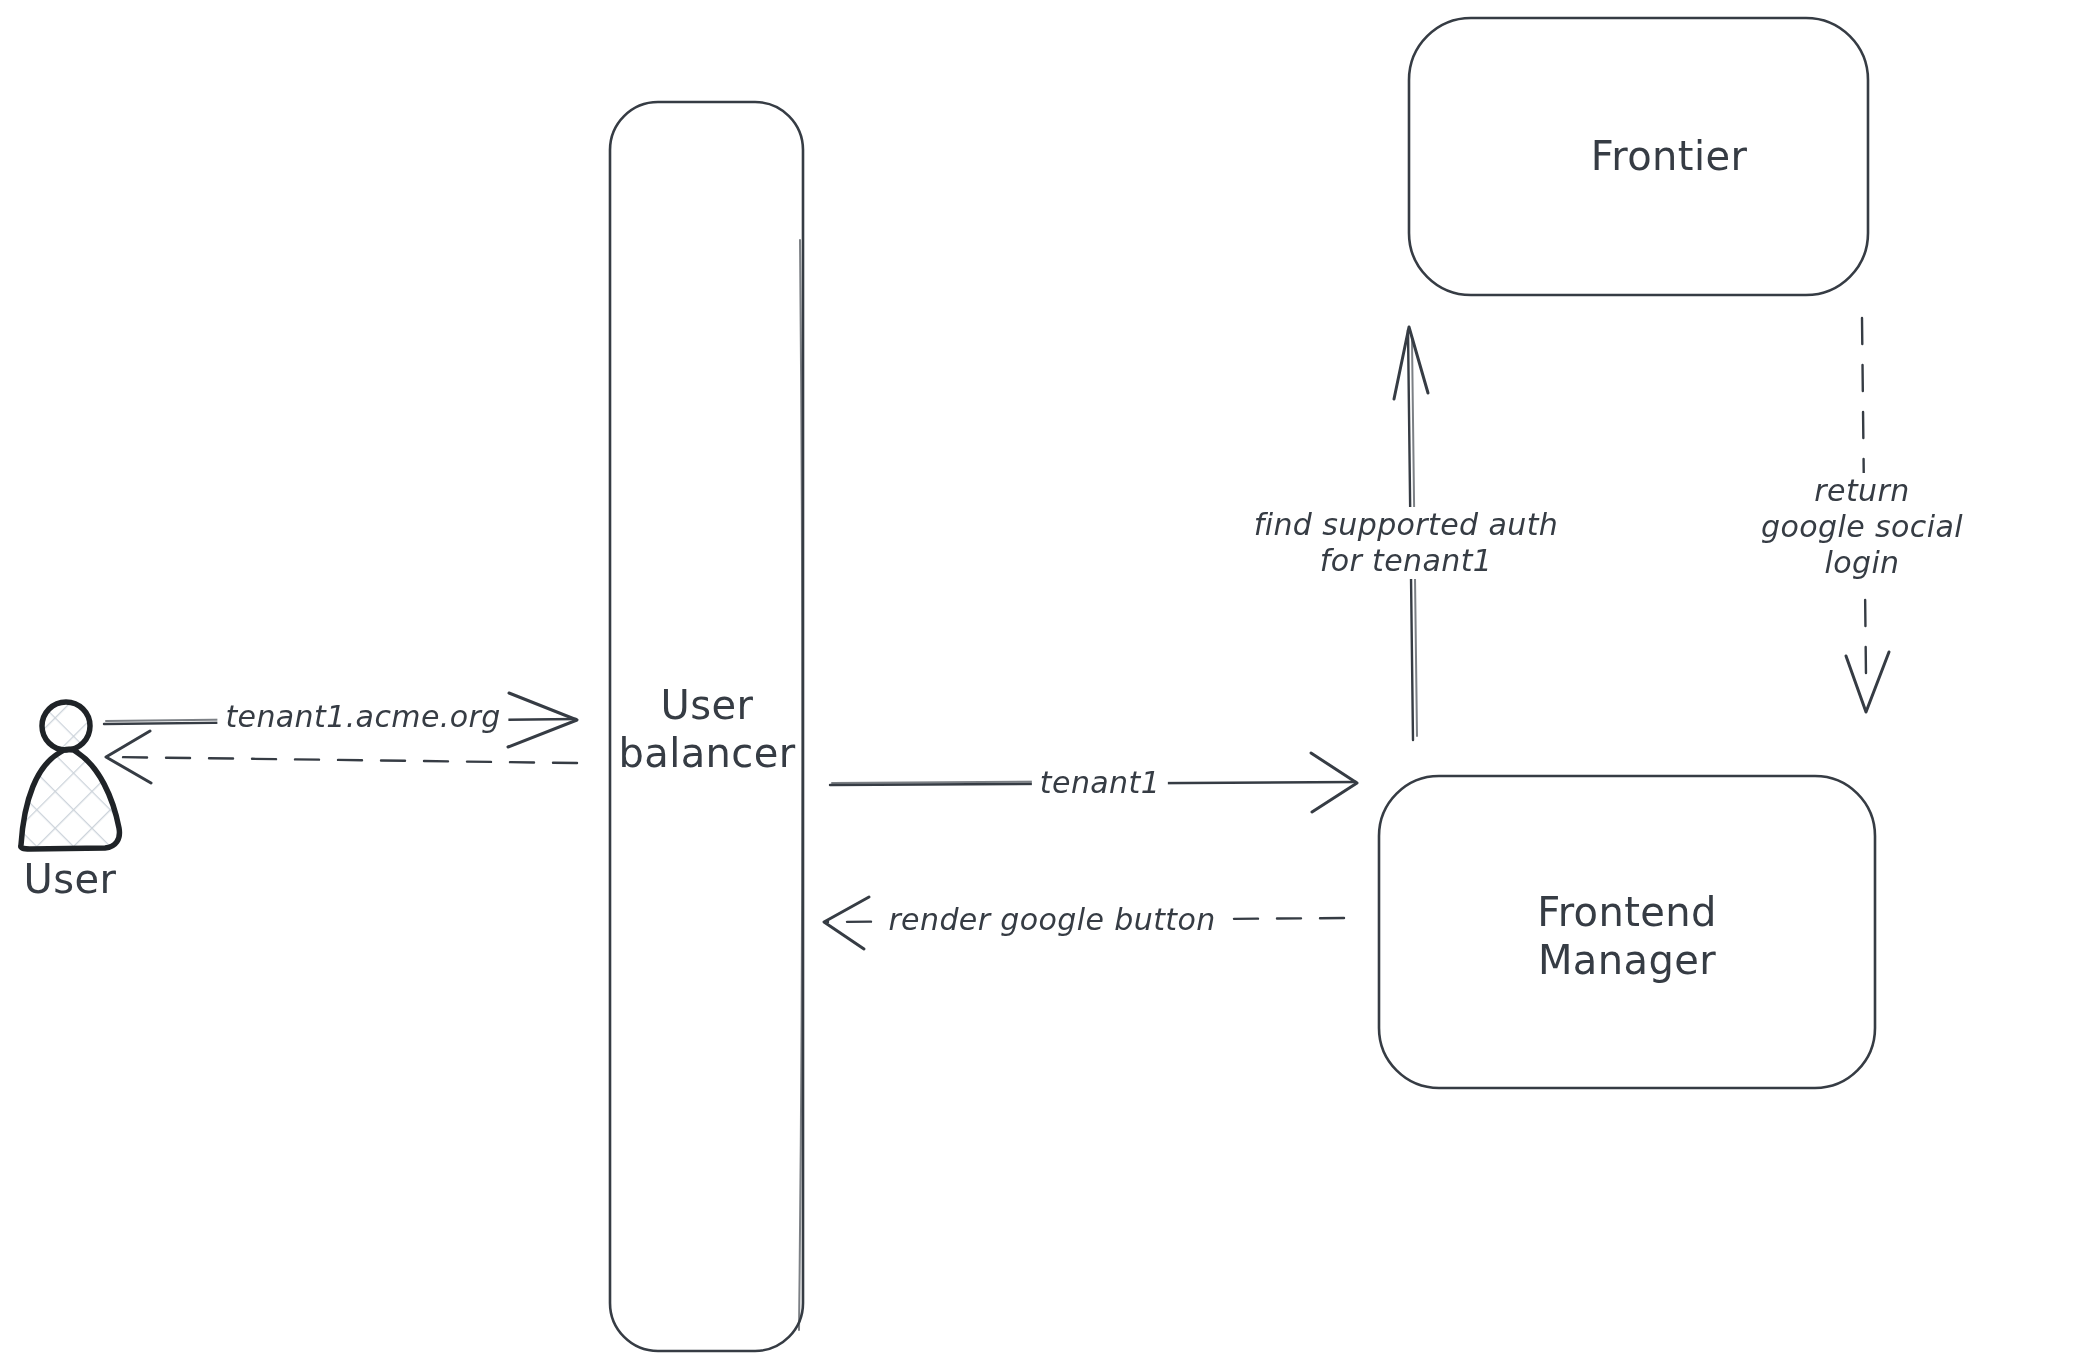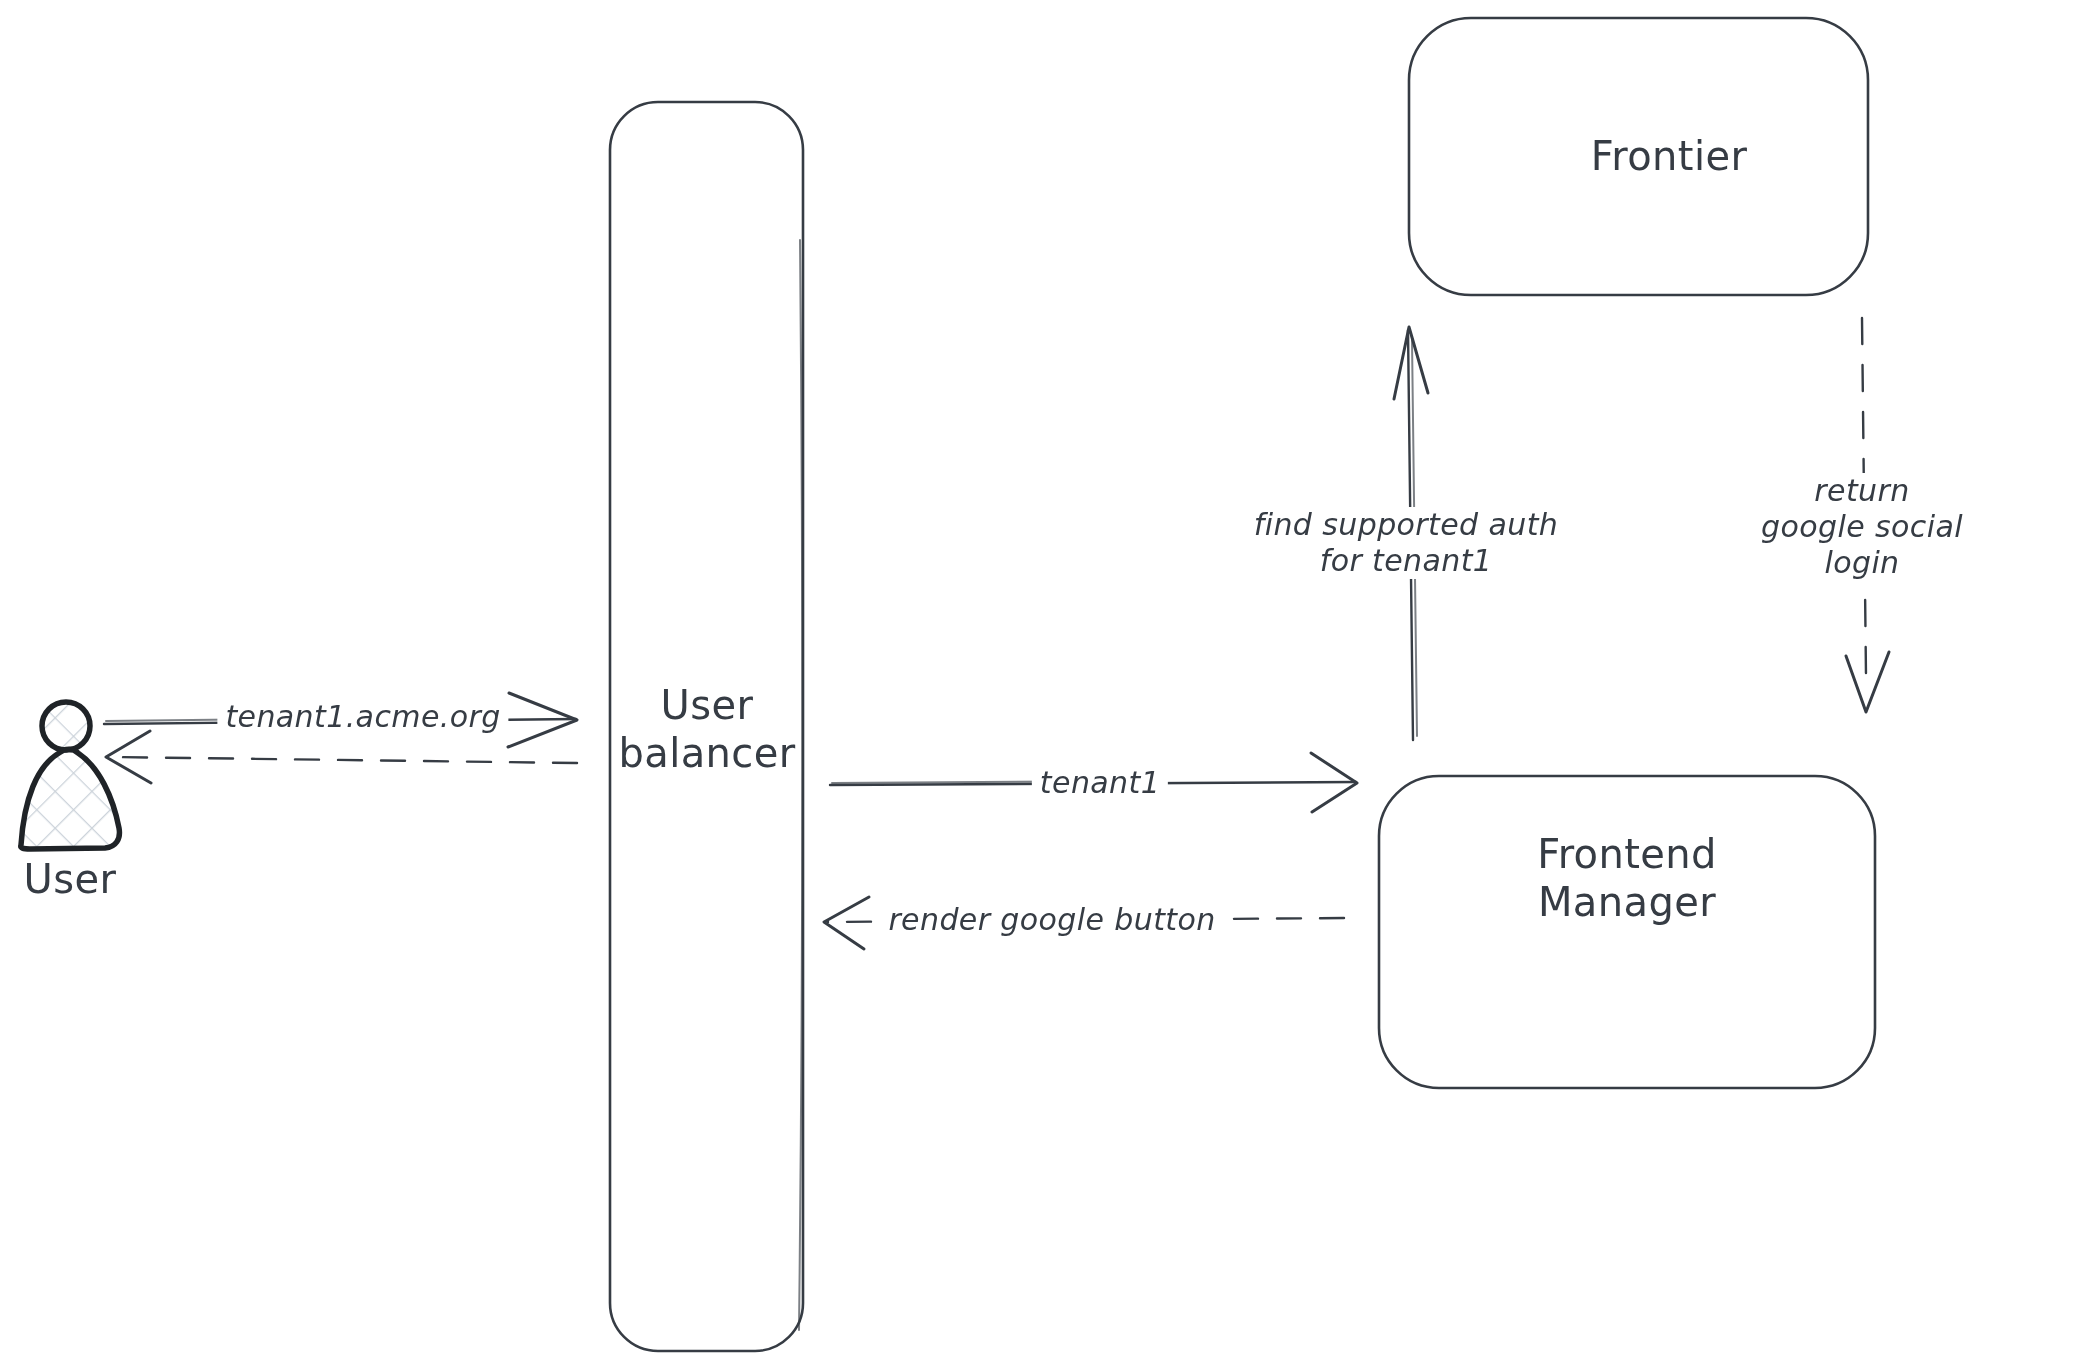--- a/index.html
+++ b/index.html
@@ -93,21 +93,21 @@
     </g>
   </svg>
 
   <div class="label user-label" style="left:70px;top:879px;">User</div>
 
   <div class="label node-label" style="left:707px;top:729px;">User
 balancer</div>
 
   <div class="label node-label" style="left:1639px;top:156px;margin-left:30px;">Frontier</div>
 
-  <div class="label node-label" style="left:1627px;top:878px;">Frontend
+  <div class="label node-label" style="left:1627px;top:936px;">Frontend
 Manager</div>
 
   <div class="label edge-label" style="left:363px;top:717px;">tenant1.acme.org</div>
 
   <div class="label edge-label" style="left:1100px;top:783px;">tenant1</div>
 
   <div class="label edge-label" style="left:1052px;top:920px;">render google button</div>
 
   <div class="label edge-label" style="left:1406px;top:543px;">find supported auth
 for tenant1</div>

